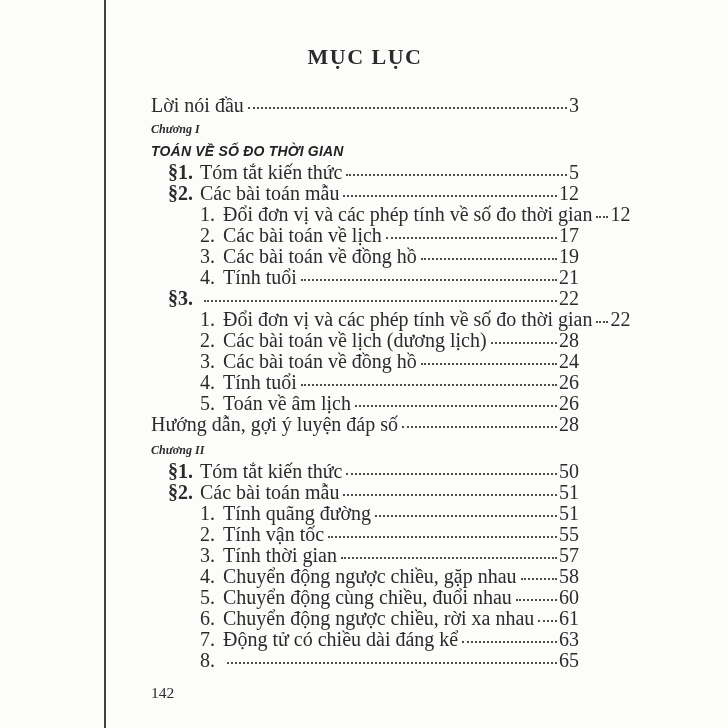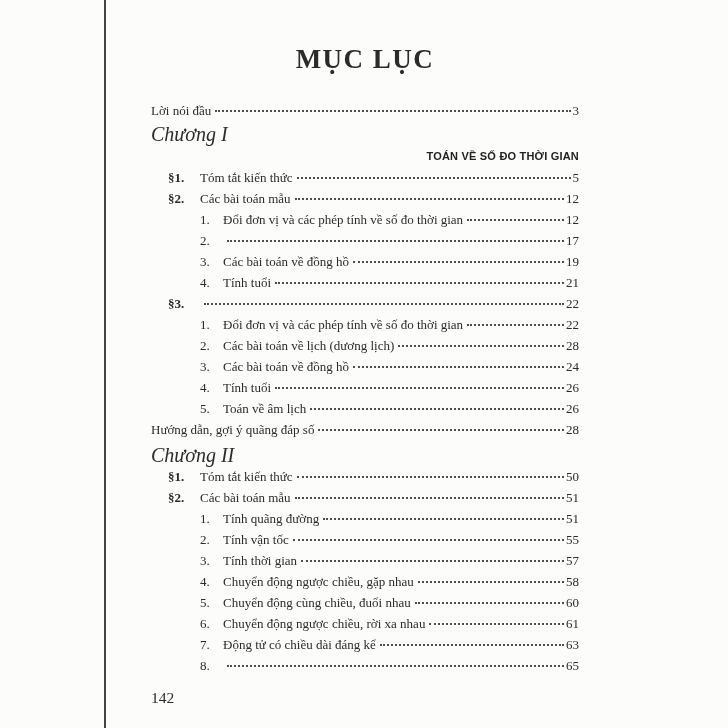--- a/index.html
+++ b/index.html
@@ -15,56 +15,57 @@
     position:absolute; left:104px; top:0;
     width:2px; height:728px;
     background:#424242;
   }
   .content {
     position:absolute; left:151px; top:0; width:428px;
   }
   .page-title {
     margin:44px 0 0 0;
     text-align:center;
-    font-size:27px;
+    font-size:22px;
     font-weight:bold;
     letter-spacing:1.5px;
   }
   .toc { margin-top:25px; }
   .row {
     display:flex; align-items:baseline;
-    font-size:13px; line-height:21px;
+    font-size:20px; line-height:21px;
     white-space:nowrap;
   }
   .row.lvl1 { padding-left:17px; }
   .row.lvl2 { padding-left:49px; }
   .prefix { flex:none; }
   .lvl1 .prefix { width:32px; font-weight:bold; }
   .lvl2 .prefix { width:23px; }
   .label { flex:none; }
   .dots {
     flex:1; min-width:12px;
     border-bottom:2px dotted #4c4c4c;
     margin:0 2px 0 4px;
     position:relative; top:-3px;
   }
   .pagenum { flex:none; text-align:right; }
   .chapter-block { margin-top:2px; }
   .chapter-block ~ .chapter-block { margin-top:4px; }
   .chapter-label {
-    font-weight:normal; font-style:italic;
-    font-size:20px; line-height:22px;
+    font-weight:bold; font-style:italic;
+    font-size:12px; line-height:22px;
   }
   .chapter-heading {
-    text-align:right;
+    text-align:left;
     font-family:"Liberation Sans", sans-serif;
     font-weight:bold;
-    font-size:11px; line-height:22px;
+    font-size:14px; line-height:22px;
     letter-spacing:0.2px;
     color:#222222;
+    font-style:italic;
   }
   .folio {
     margin-top:13px;
     font-size:15.5px;
   }
 </style>
 </head>
 <body>
 
 <div class="scan">
@@ -94,20 +95,21 @@
           <span class="pagenum">12</span>
         </div>
         <div class="row lvl2">
           <span class="prefix">1.</span>
           <span class="label">Đổi đơn vị và các phép tính về số đo thời gian</span>
           <span class="dots"></span>
           <span class="pagenum">12</span>
         </div>
         <div class="row lvl2">
           <span class="prefix">2.</span>
+          <span class="label">Các bài toán về lịch</span>
           <span class="dots"></span>
           <span class="pagenum">17</span>
         </div>
         <div class="row lvl2">
           <span class="prefix">3.</span>
           <span class="label">Các bài toán về đồng hồ</span>
           <span class="dots"></span>
           <span class="pagenum">19</span>
         </div>
         <div class="row lvl2">
@@ -145,21 +147,21 @@
           <span class="dots"></span>
           <span class="pagenum">26</span>
         </div>
         <div class="row lvl2">
           <span class="prefix">5.</span>
           <span class="label">Toán về âm lịch</span>
           <span class="dots"></span>
           <span class="pagenum">26</span>
         </div>
         <div class="row lvl0">
-          <span class="label">Hướng dẫn, gợi ý quãng đáp số</span>
+          <span class="label">Hướng dẫn, gợi ý luyện đáp số</span>
           <span class="dots"></span>
           <span class="pagenum">28</span>
         </div>
         <div class="chapter-block">
           <div class="chapter-label">Chương II</div>
         </div>
         <div class="row lvl1">
           <span class="prefix">§1.</span>
           <span class="label">Tóm tắt kiến thức</span>
           <span class="dots"></span>

